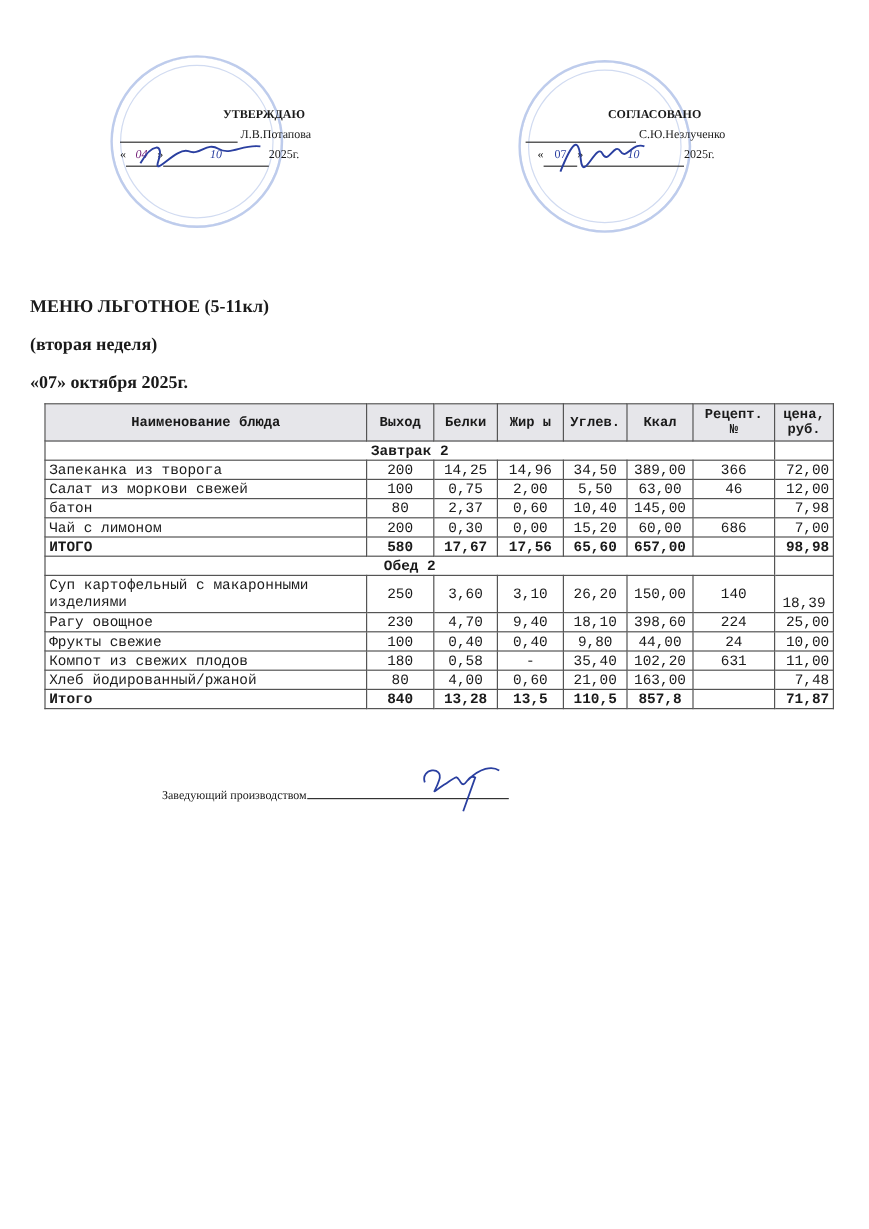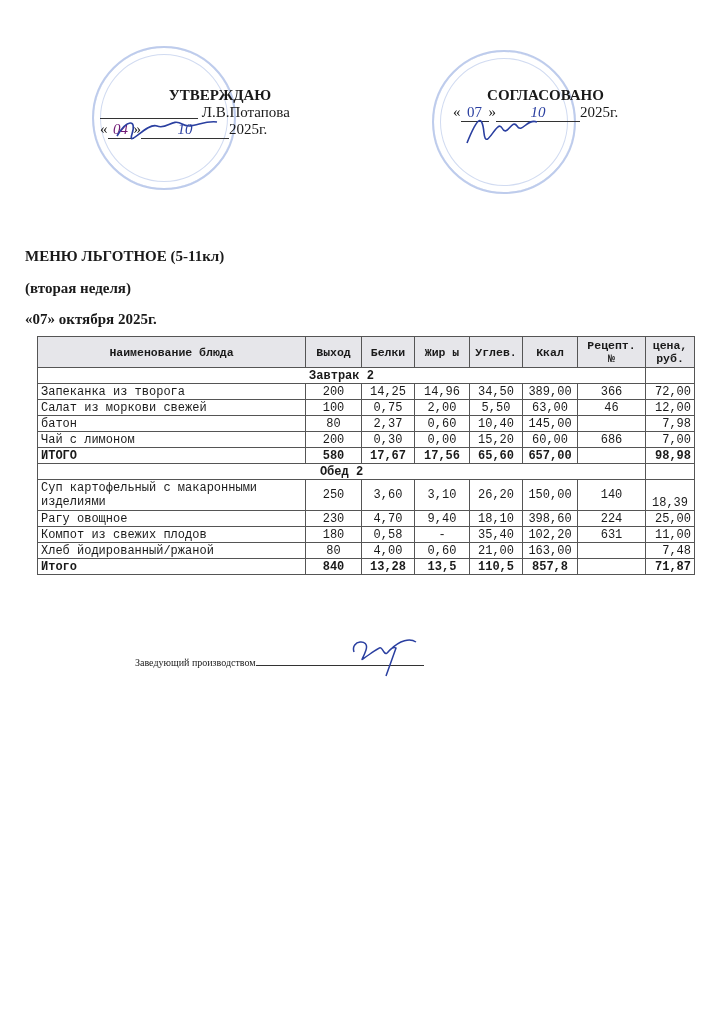--- a/index.html
+++ b/index.html
@@ -1,20 +1,20 @@
 <!DOCTYPE html>
 <html><head>
 <meta charset="utf-8">
 <style>
   html, body { margin: 0; padding: 0; }
   body {
     width: 724px; height: 1024px; background: #ffffff; position: relative;
     font-family: "Liberation Serif", serif; color: #1a1a1a; overflow: hidden;
   }
-  .approve { position: absolute; font-size: 15px; line-height: 17px; }
+  .approve { position: absolute; font-size: 10px; line-height: 17px; }
   .approve .title { font-weight: bold; text-align: center; }
   .approve-left { left: 100px; top: 87px; width: 240px; }
   .approve-right { left: 438px; top: 87px; width: 215px; }
   .row { display: flex; white-space: nowrap; }
   .line { border-bottom: 1px solid #333; display: inline-block; }
   .stamp {
     position: absolute; border-radius: 50%; border: 2px solid rgba(70,110,200,0.35);
     box-shadow: inset 0 0 0 6px rgba(255,255,255,1), inset 0 0 0 7px rgba(70,110,200,0.25);
   }
   .stamp-left { left: 92px; top: 46px; width: 140px; height: 140px; }
@@ -48,20 +48,21 @@
   <div class="title">УТВЕРЖДАЮ</div>
   <div class="row"><span class="line" style="width:98px;height:14px;"></span>&nbsp;<span>Л.В.Потапова</span></div>
   <div class="row">«<span class="line" style="width:26px;text-align:center;color:#701a75;font-style:italic;">04</span>»<span class="line" style="width:88px;text-align:center;color:#2a3fa0;font-style:italic;">10</span><span>2025г.</span></div>
 </div>
 <svg class="sig" style="left:112px;top:114px;" width="110" height="30">
   <path d="M5 22 C15 5,25 5,20 20 S35 8,45 12 S60 4,70 10 S90 6,105 8" fill="none" stroke="#2a3fa0" stroke-width="1.6"></path>
 </svg>
 
 <div class="approve approve-right">
   <div class="title">СОГЛАСОВАНО</div>
+  <div class="row"><span class="line" style="width:92px;height:14px;"></span>&nbsp;<span>С.Ю.Незлученко</span></div>
   <div class="row">&nbsp;&nbsp;&nbsp;&nbsp;«<span class="line" style="width:28px;text-align:center;color:#2a3fa0;">07</span>»<span class="line" style="width:84px;text-align:center;color:#2a3fa0;font-style:italic;">10</span><span>2025г.</span></div>
 </div>
 <svg class="sig" style="left:462px;top:108px;" width="80" height="40">
   <path d="M5 35 C15 10,20 5,22 25 S35 10,40 20 S50 10,55 18 S65 10,75 14" fill="none" stroke="#2a3fa0" stroke-width="1.6"></path>
 </svg>
 
 <div class="doc-title" style="top:248px;">МЕНЮ ЛЬГОТНОЕ (5-11кл)</div>
 <div class="doc-title" style="top:280px;">(вторая неделя)</div>
 <div class="doc-title" style="top:311px;">«07» октября 2025г.</div>
 
@@ -163,20 +164,30 @@
       <td>Рагу овощное</td>
       <td class="num">230</td>
       <td class="num">4,70</td>
       <td class="num">9,40</td>
       <td class="num">18,10</td>
       <td class="num">398,60</td>
       <td class="num">224</td>
       <td class="price">25,00</td>
     </tr>
     <tr>
+      <td>Фрукты свежие</td>
+      <td class="num">100</td>
+      <td class="num">0,40</td>
+      <td class="num">0,40</td>
+      <td class="num">9,80</td>
+      <td class="num">44,00</td>
+      <td class="num">24</td>
+      <td class="price">10,00</td>
+    </tr>
+    <tr>
       <td>Компот из свежих плодов</td>
       <td class="num">180</td>
       <td class="num">0,58</td>
       <td class="num">-</td>
       <td class="num">35,40</td>
       <td class="num">102,20</td>
       <td class="num">631</td>
       <td class="price">11,00</td>
     </tr>
     <tr>

